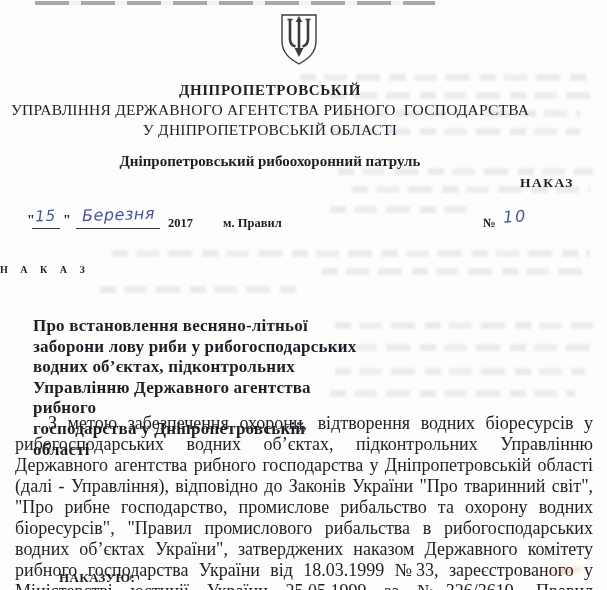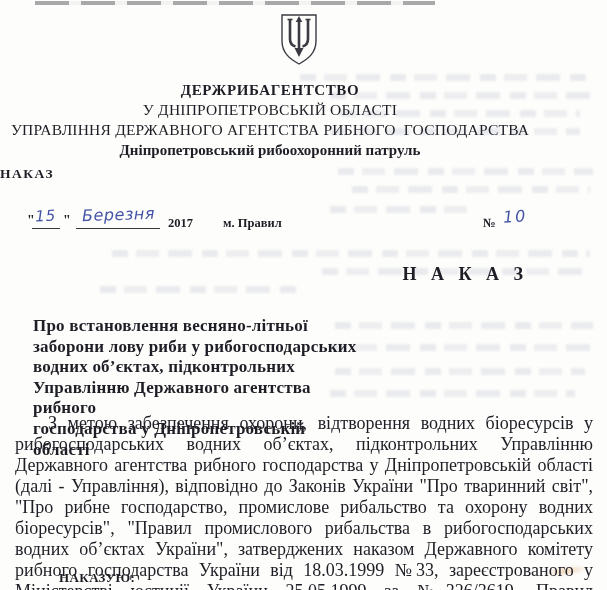--- a/index.html
+++ b/index.html
@@ -41,30 +41,30 @@
   }
 
   
   .emblem { position: absolute; left: 277px; top: 13px; }
 
   
   .header { position: absolute; top: 82px; left: 0; width: 540px; text-align: center; }
   .header div { white-space: pre; }
   .agency { font-weight: bold; font-size: 15px; letter-spacing: 0.6px; }
   .dept { font-size: 15.5px; margin-top: 2px; letter-spacing: 0.2px; }
-  .subdivision { font-weight: bold; font-size: 15px; margin-top: 3px; }
+  .subdivision { font-weight: bold; font-size: 15px; margin-top: 14px; }
 
   
   .doc-title {
-    position: absolute; top: 166px; left: 0; width: 574px;
-    text-align: left; font-weight: bold; font-size: 13.5px; letter-spacing: 1.5px;
+    position: absolute; top: 175px; left: 0; width: 574px;
+    text-align: right; font-weight: bold; font-size: 13.5px; letter-spacing: 1.5px;
   }
   .doc-title-spaced {
     position: absolute; top: 264px; left: 0; width: 528px;
-    text-align: right; font-weight: bold; font-size: 18px; letter-spacing: 5px;
+    text-align: left; font-weight: bold; font-size: 10px; letter-spacing: 5px;
   }
 
   
   .date-line { position: absolute; top: 203px; left: 0; width: 607px; height: 34px; font-size: 12.5px; }
   .date-line .printed { position: absolute; top: 13px; font-weight: bold; text-align: center; }
   .quote { position: absolute; top: 10px; font-weight: bold; font-size: 14px; }
   .q-open { left: 27px; }
   .q-close { left: 63px; }
   .fill-line { position: absolute; border-bottom: 1.2px solid #35353c; }
   .day-line { left: 32px; top: 0; width: 28px; height: 25px; text-align: center; }
@@ -137,23 +137,23 @@
       <path d="M10.5 6.5 h 5"></path>
       <path d="M28.5 6.5 h 5"></path>
     </g>
     <g fill="#3a3a42" stroke="none">
       <polygon points="22,3 18.7,9 25.3,9"></polygon>
       <polygon points="17.5,35 26.5,35 22,44"></polygon>
     </g>
   </svg>
 
   <div class="header">
-    <div class="agency">ДЕРЖРИБАГЕНТСТВО</div>
+    <div class="agency">ДНІПРОПЕТРОВСЬКІЙ</div>
+    <div class="dept">УПРАВЛІННЯ ДЕРЖАВНОГО АГЕНТСТВА РИБНОГО  ГОСПОДАРСТВА</div>
     <div class="dept">У ДНІПРОПЕТРОВСЬКІЙ ОБЛАСТІ</div>
-    <div class="dept">УПРАВЛІННЯ ДЕРЖАВНОГО АГЕНТСТВА РИБНОГО  ГОСПОДАРСТВА</div>
     <div class="subdivision">Дніпропетровський рибоохоронний патруль</div>
   </div>
 
   <div class="doc-title">НАКАЗ</div>
 
   <div class="date-line">
     <span class="quote q-open">"</span>
     <span class="fill-line day-line"><span class="hw hw-day">15</span></span>
     <span class="quote q-close">"</span>
     <span class="fill-line month-line"><span class="hw hw-month">Березня</span></span>

